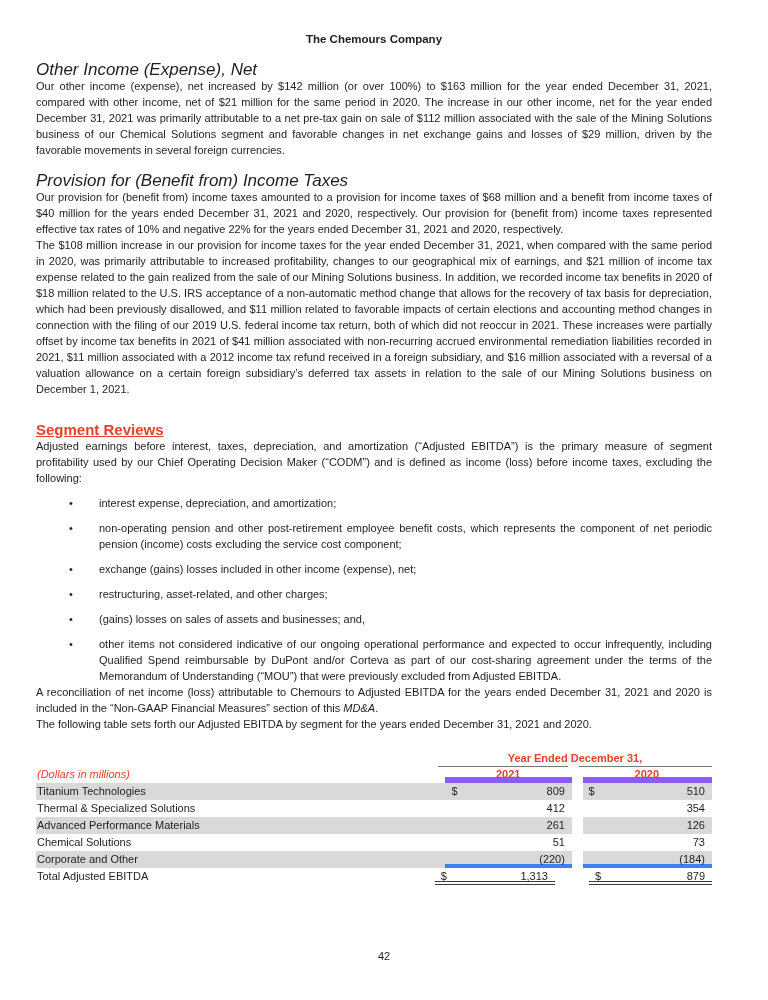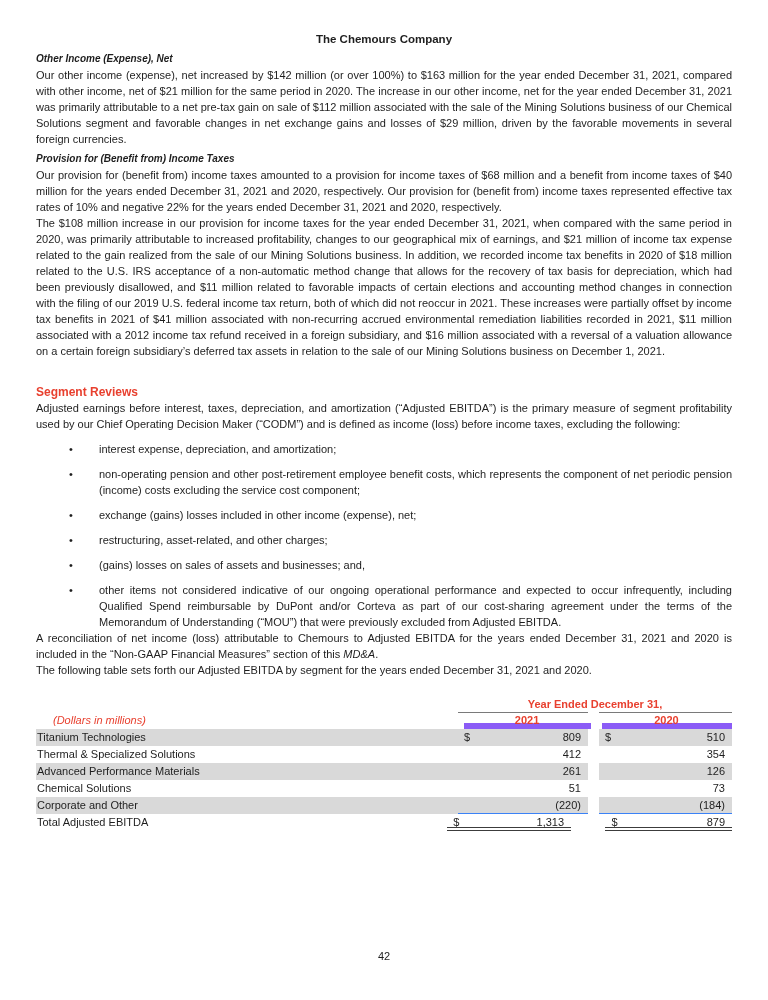--- a/index.html
+++ b/index.html
@@ -2,50 +2,50 @@
 <html style="--accent: #e8402f; --shade: #d9d9d9;"><head>
 <meta charset="utf-8">
 <style>
   :root{ --accent:#e8402f; --shade:#d9d9d9; }
   html,body{margin:0;padding:0;background:#ffffff;}
   .page{
     position:relative; width:768px; height:1000px; background:#ffffff;
     font-family:"Liberation Sans","DejaVu Sans",sans-serif;
     font-size:11px; line-height:16px; color:#1e1e1e; overflow:hidden;
   }
-  .content{padding:31px 36px 0 36px;}
+  .content{padding:31px 56px 0 36px;}
   .doc-title{text-align:center; font-weight:700; font-size:11.5px;}
-  .hsec{font-weight:700; font-style:italic; margin-top:4px; font-size:10px;}
+  .hsec{font-weight:400; font-style:italic; margin-top:15px; font-size:17px;}
   .para{text-align:justify; }
-  .red-hsec{color:var(--accent); font-weight:700; margin-top:25px; font-size:12px;}
+  .red-hsec{color:var(--accent); font-weight:700; text-decoration:underline; margin-top:25px; font-size:15px;}
   .bullets{margin-top:1px;}
   .bullet{display:flex; margin-top:9px;}
   .bullet .marker{flex:0 0 14px; margin-left:33px; color:#1e1e1e;}
   .bullet .btext{flex:1; text-align:justify;margin-left:16px;}
   .inline-italic{font-style:italic;}
 
   
   .fin-table{margin-top:19px;}
   .trow{display:flex; align-items:stretch;}
   .cell-label{width:422px; box-sizing:border-box; padding-left:1px; overflow:hidden; white-space:nowrap;}
   .cell-g1{width:130px; box-sizing:border-box; display:flex; justify-content:space-between; padding:0 7px 0 6px;}
   .cell-gap{width:11px;}
   .cell-g2{width:133px; box-sizing:border-box; display:flex; justify-content:space-between; padding:0 7px 0 6px;}
   .drow{height:17px; line-height:17px;}
   .shaded .cell-label, .shaded .cell-g1, .shaded .cell-g2{background:var(--shade);}
-  .rule-after .cell-g1, .rule-after .cell-g2{border-bottom:1px solid #3b82f6;}
+  .rule-after .cell-g1, .rule-after .cell-g2{border-bottom:4px solid #3b82f6;}
   .total{font-weight:400;gap:12px;}
   .total .cell-g1, .total .cell-g2{border-bottom:4px double #3c3c3c;}
   .hrow{height:16px; line-height:15px;}
   .num-area{width:274px; position:relative; display:flex;}
   .seg{box-sizing:border-box; border-bottom:1px solid #7a7a7a;}
   .seg.s1{width:130px;} .seg.sg{width:11px; border-bottom:none;} .seg.s2{width:133px;}
   .span-label{position:absolute; left:0; right:0; top:0; text-align:center; color:var(--accent); font-weight:700;}
   .year-cell{justify-content:center !important; color:var(--accent); font-weight:700; border-bottom:6px solid #8b5cf6;}
-  .units-label{color:var(--accent); font-style:italic;margin-left:16px;}
+  .units-label{color:var(--accent); font-style:italic;}
   .page-number{position:absolute; left:0; right:0; top:948px; text-align:center;}
 </style>
 </head>
 <body>
 
 <div class="page">
   <div class="content">
 
     <div class="doc-title">The Chemours Company</div>
 

